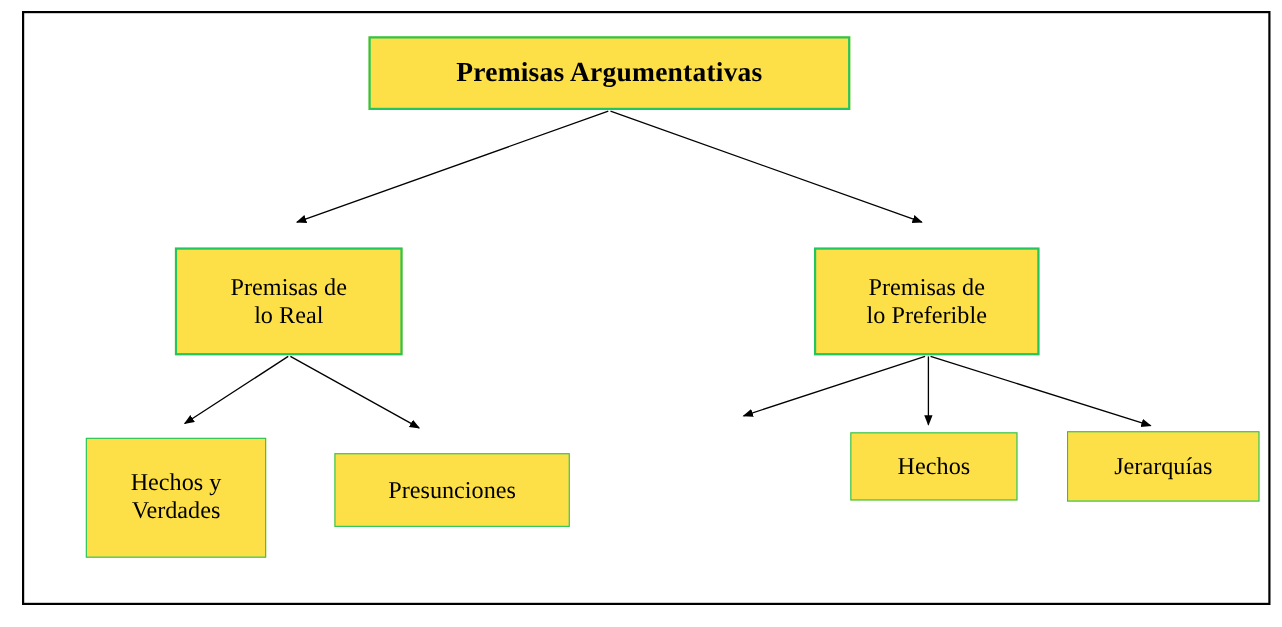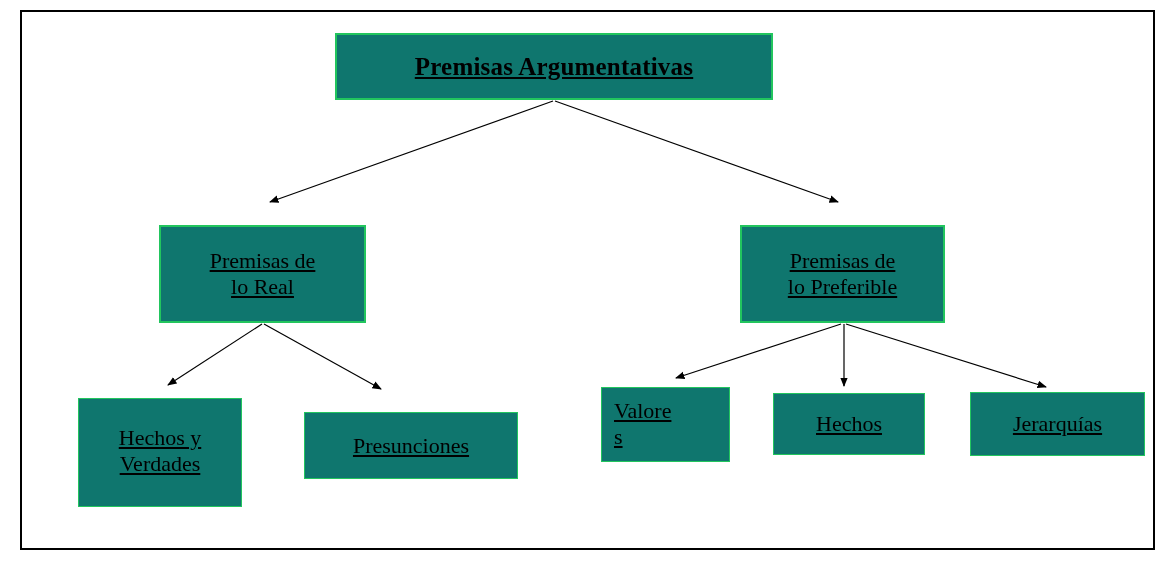--- a/index.html
+++ b/index.html
@@ -33,30 +33,29 @@
     position: absolute;
     left: 0;
     top: 0;
     width: 1165px;
     height: 570px;
     pointer-events: none;
   }
   .node {
     position: absolute;
     box-sizing: border-box;
-    background: #0f766e;
+    background: #fde047;
     border: 1px solid #22c55e;
     display: flex;
     align-items: center;
     justify-content: center;
     text-align: center;
     color: #000000;
     line-height: 1.18;
     overflow: hidden;
-    text-decoration: underline;
   }
   .node .label {
     display: block;
     width: 100%;
     white-space: pre-line;
   }
   
   #node-root {
     left: 335px;
     top: 33px;
@@ -183,23 +182,20 @@
 
   <div class="node" id="node-hechos">
     <span class="label">Hechos y
 Verdades</span>
   </div>
 
   <div class="node" id="node-presunciones">
     <span class="label">Presunciones</span>
   </div>
 
-  <div class="node" id="node-valores">
-    <span class="label">Valores</span>
-  </div>
 
   <div class="node" id="node-lugares">
     <span class="label">Hechos</span>
   </div>
 
   <div class="node" id="node-jerarquias">
     <span class="label">Jerarquías</span>
   </div>
 
 </div>

